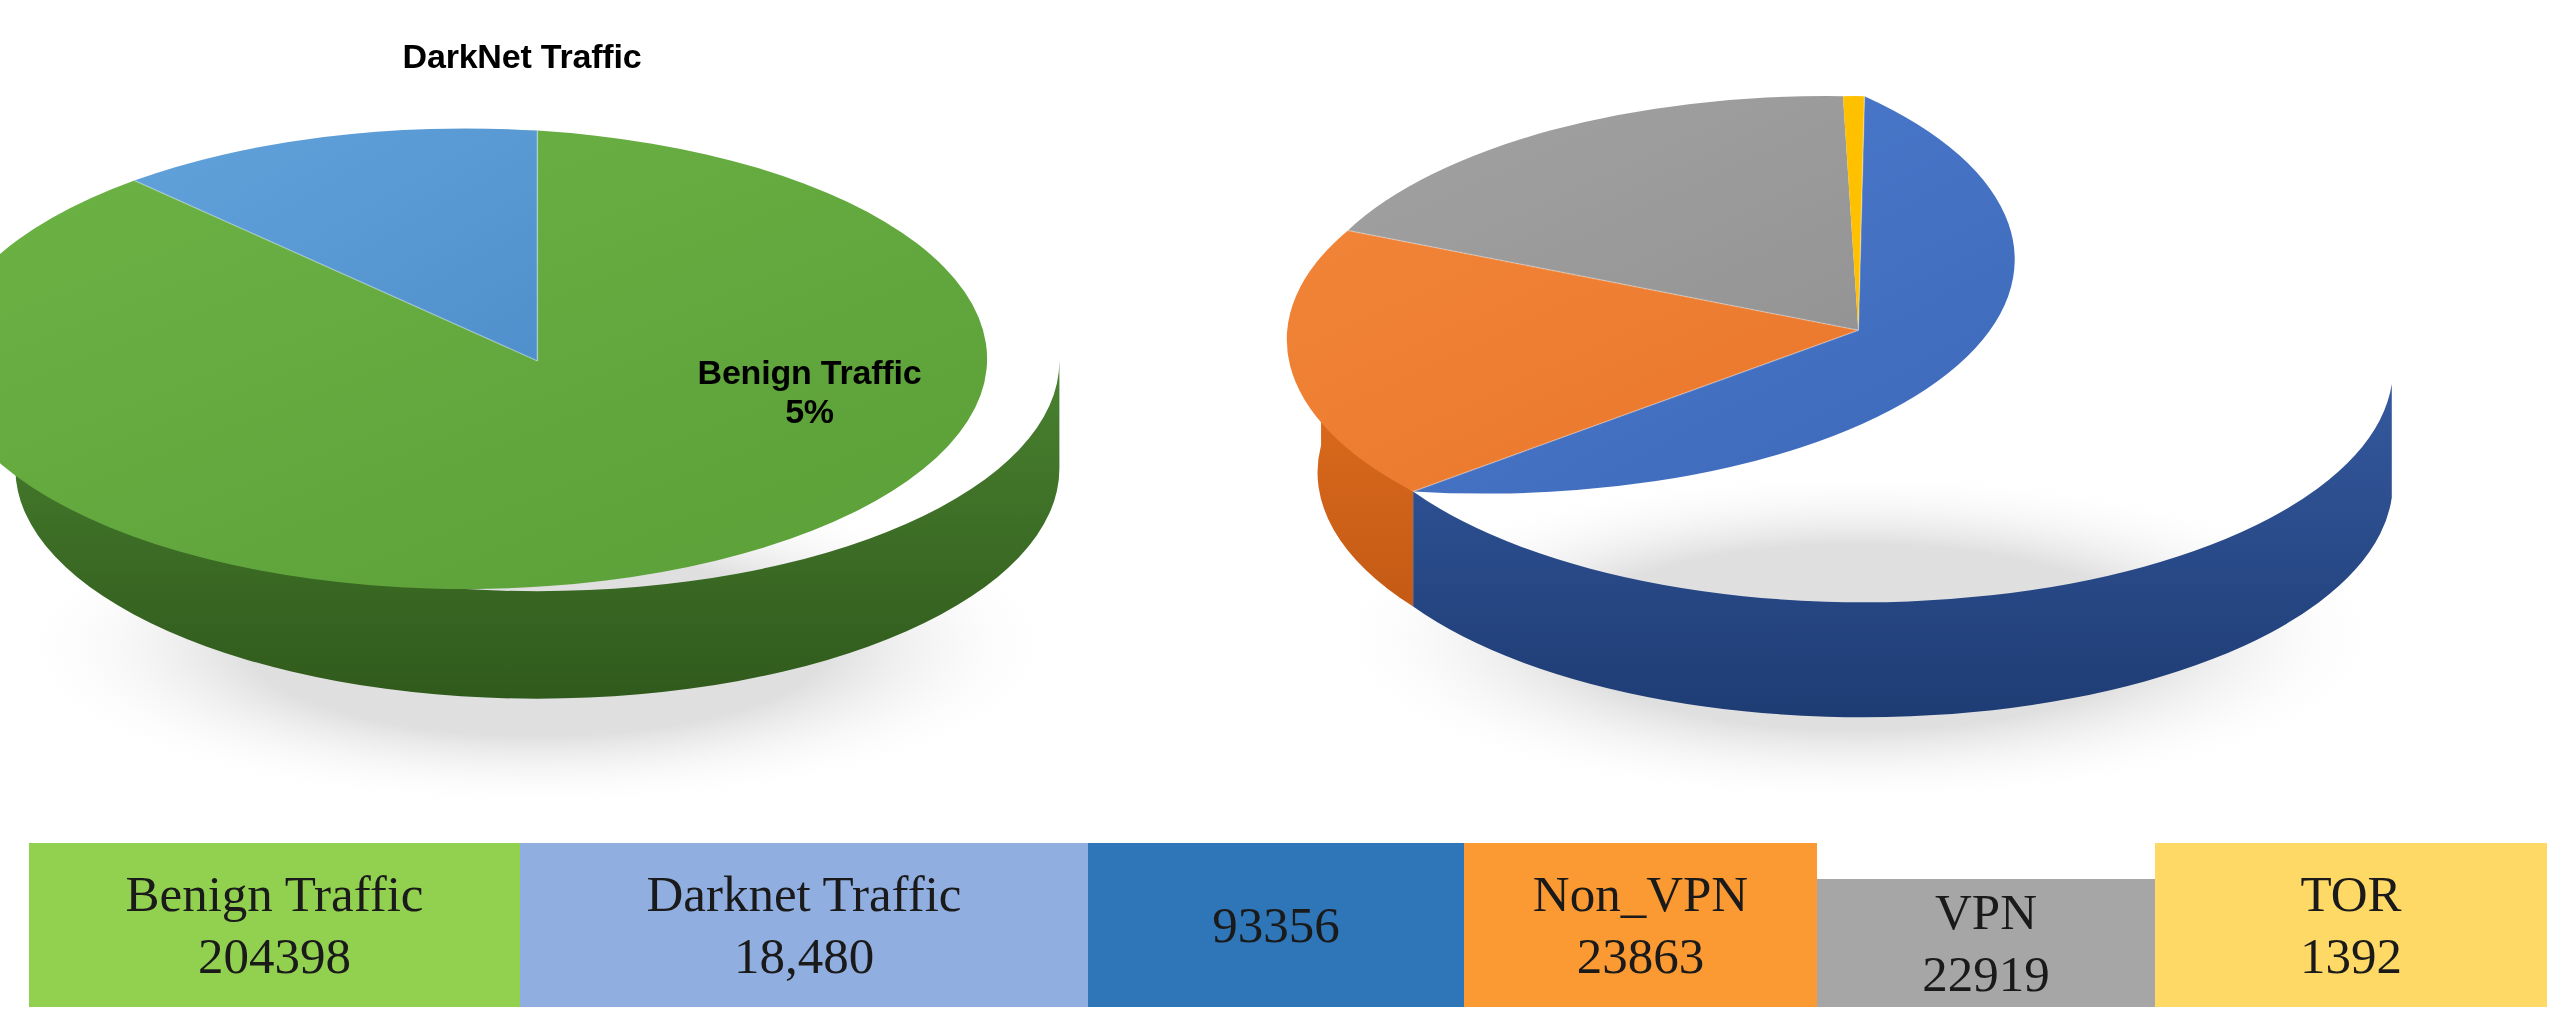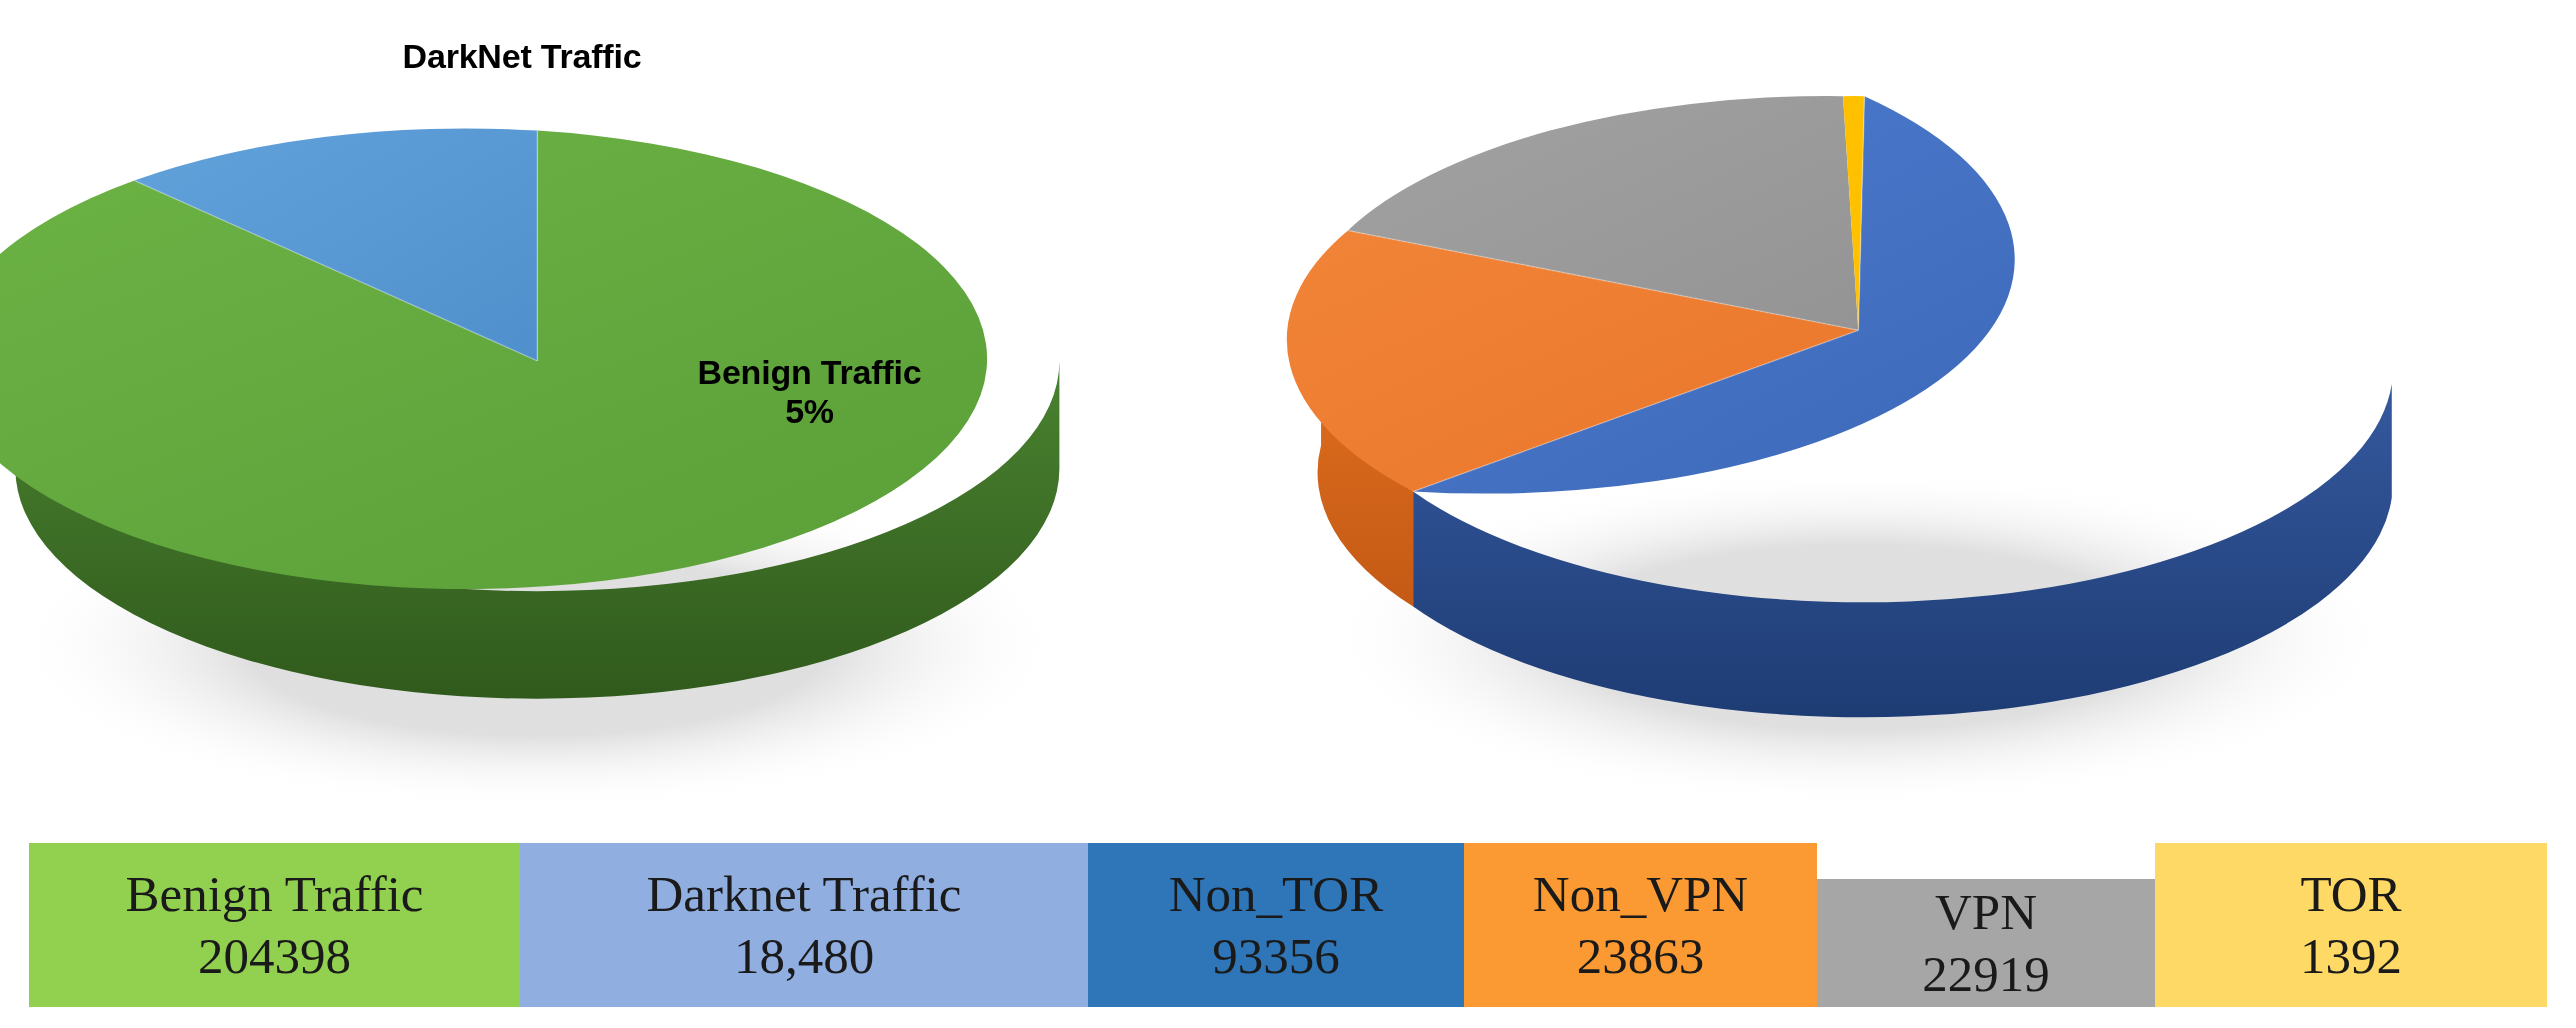--- a/index.html
+++ b/index.html
@@ -189,21 +189,20 @@
       <span class="lg-name">Benign Traffic</span>
       <span class="lg-value">204398</span>
     </div>
 
     <div class="legend-cell" style="width:568px;background:#91AEE0;">
       <span class="lg-name">Darknet Traffic</span>
       <span class="lg-value">18,480</span>
     </div>
 
     <div class="legend-cell" style="width:376px;background:#2E76B8;">
-      <span class="lg-name">Non_TOR</span>
       <span class="lg-value">93356</span>
     </div>
 
     <div class="legend-cell" style="width:353px;background:#FB9A33;">
       <span class="lg-name">Non_VPN</span>
       <span class="lg-value">23863</span>
     </div>
 
     <div class="legend-cell" style="width:338px;background:#A6A6A6;margin-top:36px;">
       <span class="lg-name">VPN</span>

